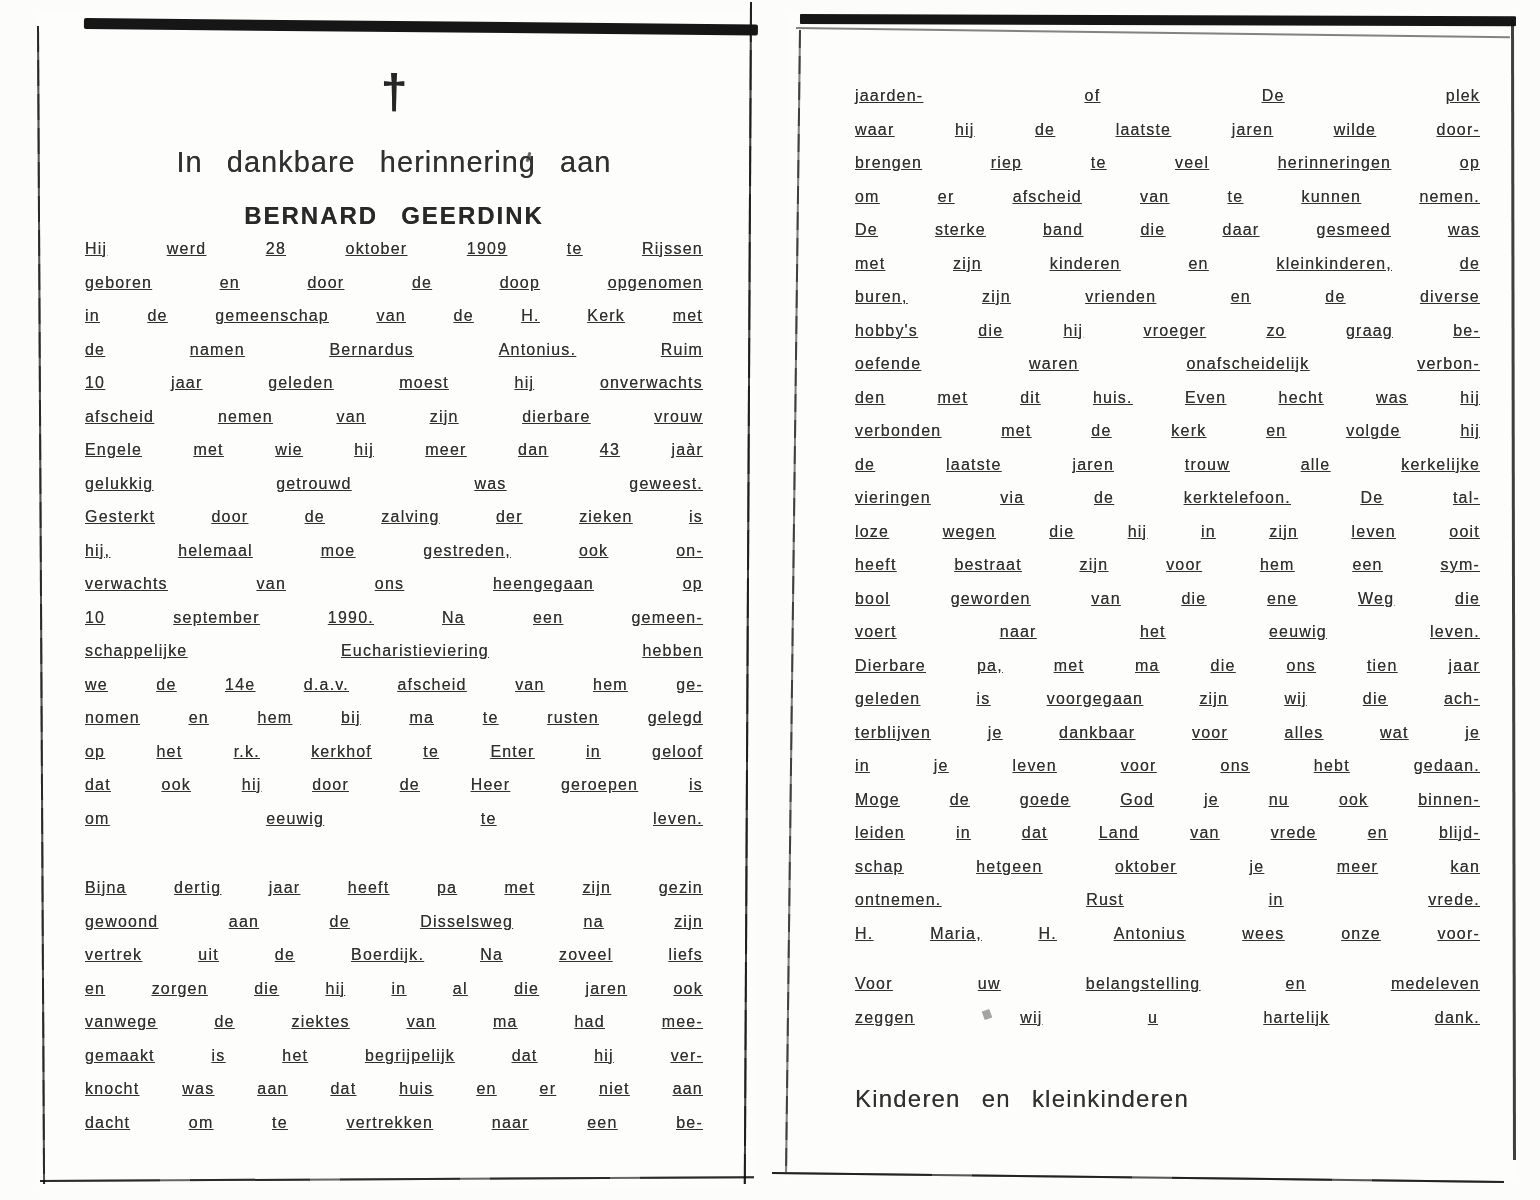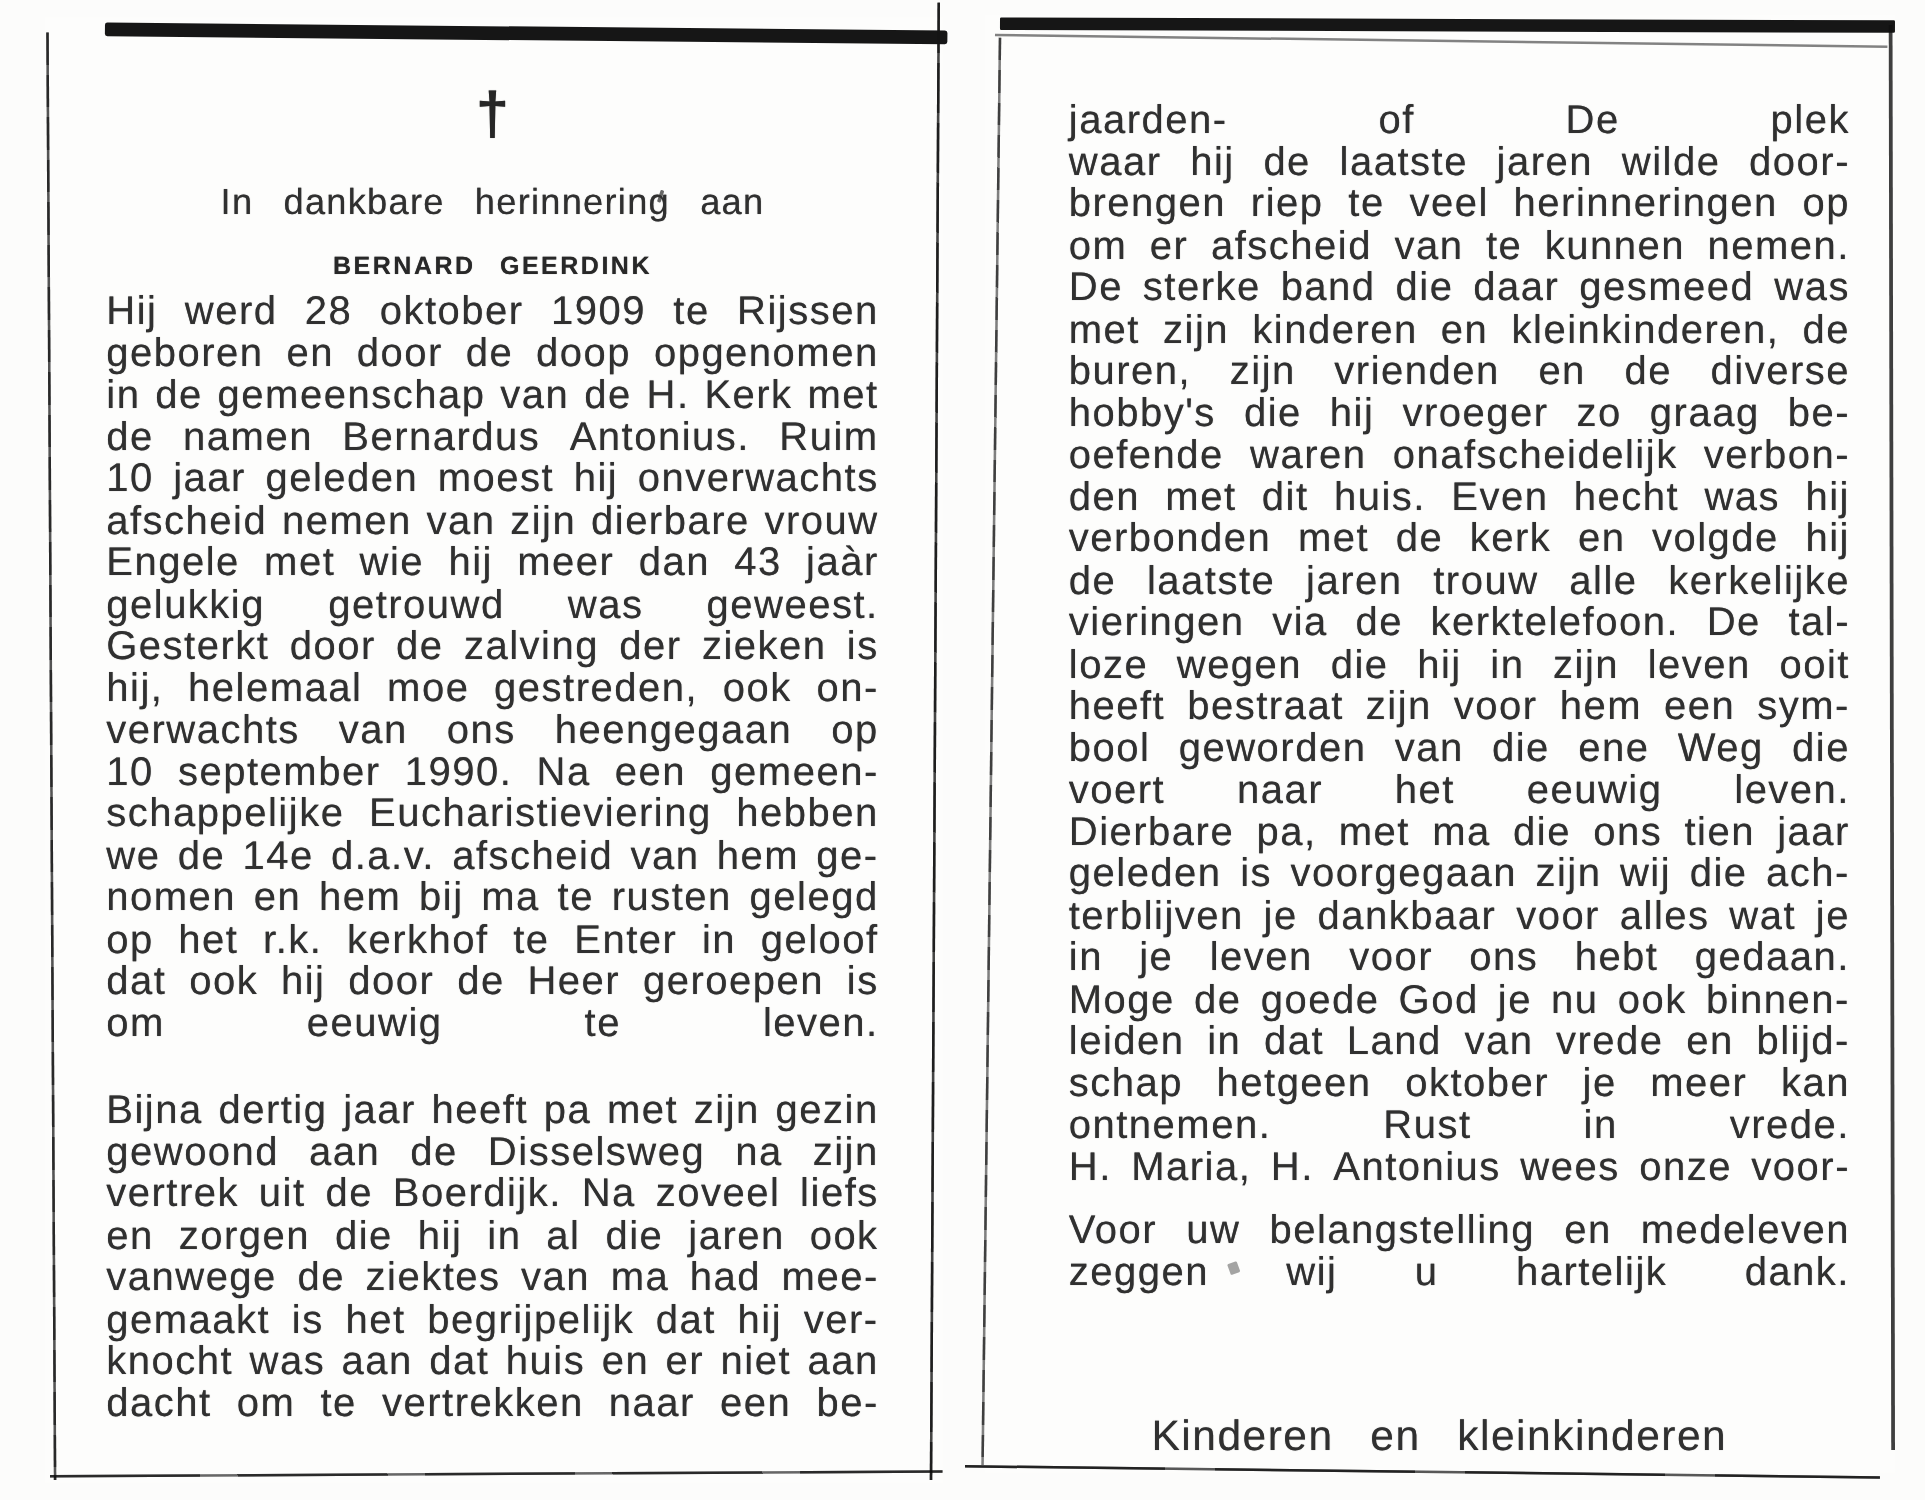--- a/index.html
+++ b/index.html
@@ -28,32 +28,32 @@
   #rp-leftline{left:799px;top:30px;width:2px;height:1142px;background:rgba(30,30,30,.5);transform:rotate(0.70deg);transform-origin:top left;
     background-image:repeating-linear-gradient(to bottom,rgba(30,30,30,.7) 0 18px,rgba(30,30,30,.12) 18px 26px);}
   #rp-rightline{left:1511px;top:20px;width:3px;height:1140px;background:rgba(15,15,15,.8);transform:rotate(-0.10deg);transform-origin:top left;}
   #rp-bottomline{left:772px;top:1172px;width:732px;height:2px;background:rgba(10,10,10,.6);transform:rotate(0.70deg);transform-origin:left top;
     background-image:repeating-linear-gradient(to right,rgba(10,10,10,.75) 0 160px,rgba(10,10,10,.2) 160px 200px);}
 
   
   .ink{color:#303030;text-shadow:0 0 0.6px rgba(45,45,45,.75);}
   #lp-cross{position:absolute;left:85px;top:64px;width:618px;text-align:center;font-size:48px;font-weight:bold;color:#262626;}
   #lp-intro{position:absolute;left:85px;top:146px;width:618px;text-align:center;font-size:29px;letter-spacing:1px;word-spacing:0.52em;}
-  #lp-name{position:absolute;left:85px;top:202px;width:618px;text-align:center;font-size:20px;font-weight:bold;letter-spacing:2px;word-spacing:0.6em;color:#282828;}
-
-  .body-col{position:absolute;font-size:32px;letter-spacing:1.2px;}
+  #lp-name{position:absolute;left:85px;top:202px;width:618px;text-align:center;font-size:24px;font-weight:bold;letter-spacing:2px;word-spacing:0.6em;color:#282828;}
+
+  .body-col{position:absolute;font-size:16px;letter-spacing:1.2px;text-decoration:underline;}
   #lp-body{left:85px;top:232px;width:618px;}
   #rp-body{left:855px;top:79px;width:625px;}
 
   .line{display:flex;height:33.5px;line-height:33.5px;white-space:nowrap;}
   .line.just{justify-content:space-between;}
   .line.flush{justify-content:space-between;column-gap:0.50em;}
 
-  #rp-signature{position:absolute;left:855px;top:1133px;width:625px;text-align:center;
-    padding-right:32px;box-sizing:border-box;font-size:34px;letter-spacing:1.2px;word-spacing:0.55em;line-height:33.5px;}
+  #rp-signature{position:absolute;left:855px;top:1082px;width:625px;text-align:left;
+    padding-right:32px;box-sizing:border-box;font-size:24px;letter-spacing:1.2px;word-spacing:0.55em;line-height:33.5px;}
 
   
   .speck{position:absolute;background:rgba(40,40,40,.7);border-radius:1px;}
   #speck1{left:527px;top:152px;width:3px;height:10px;transform:rotate(18deg);}
   #speck2{left:983px;top:1010px;width:8px;height:9px;transform:rotate(-20deg);opacity:.6;}
 </style>
 </head>
 <body>
 
 <div id="canvas">

